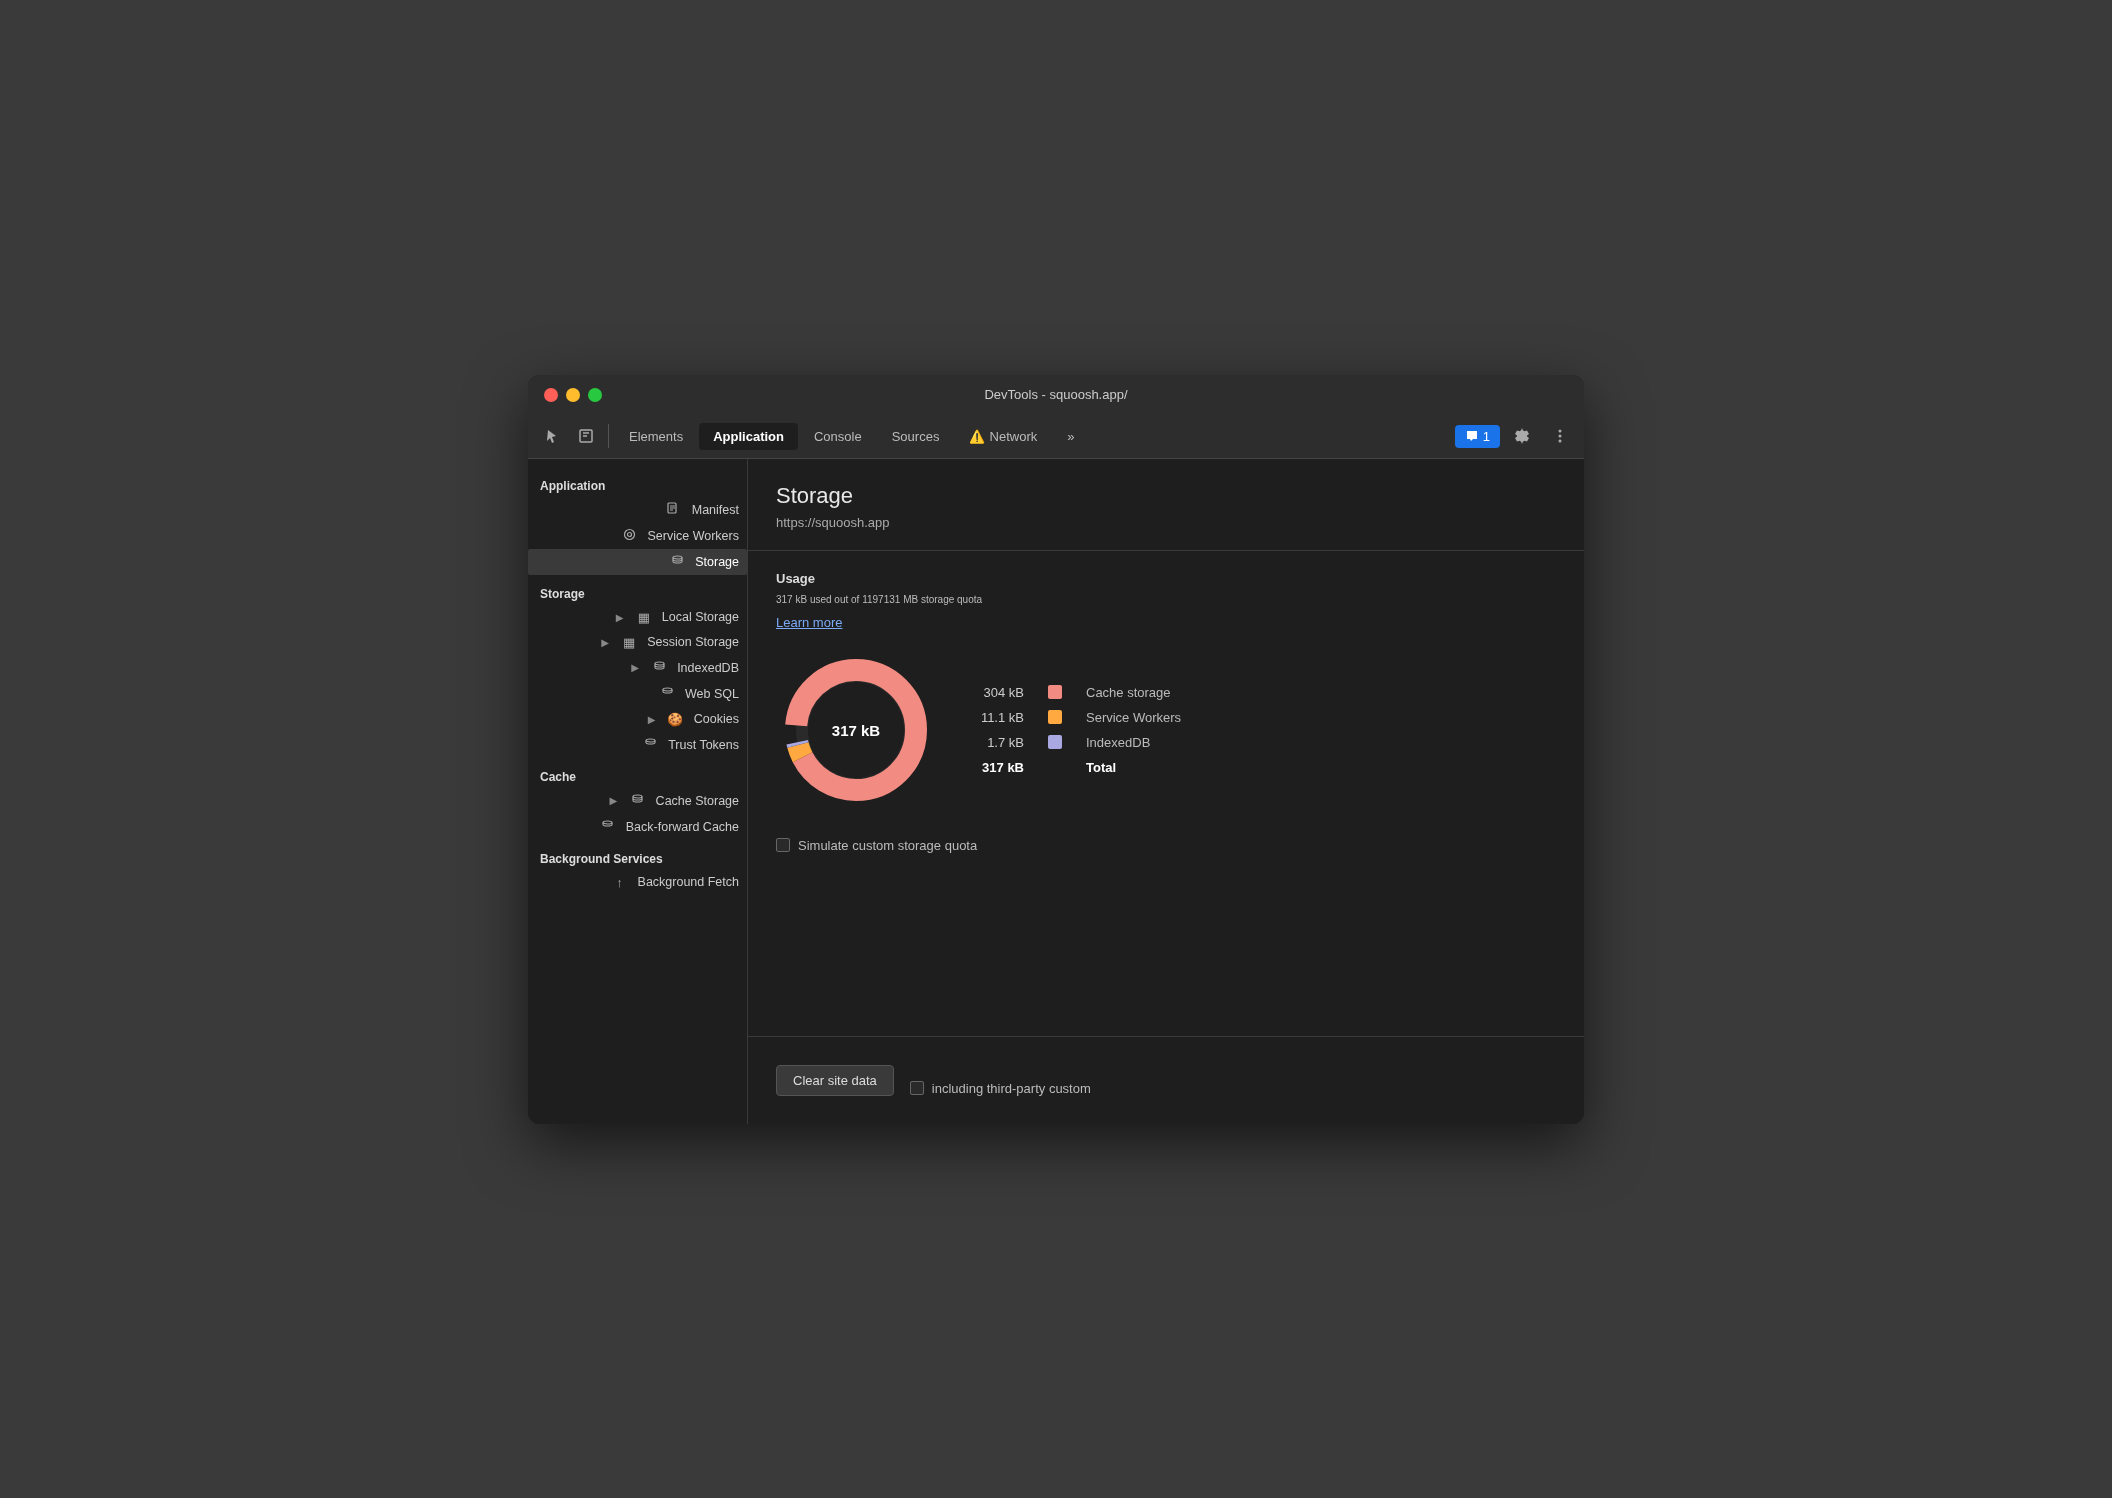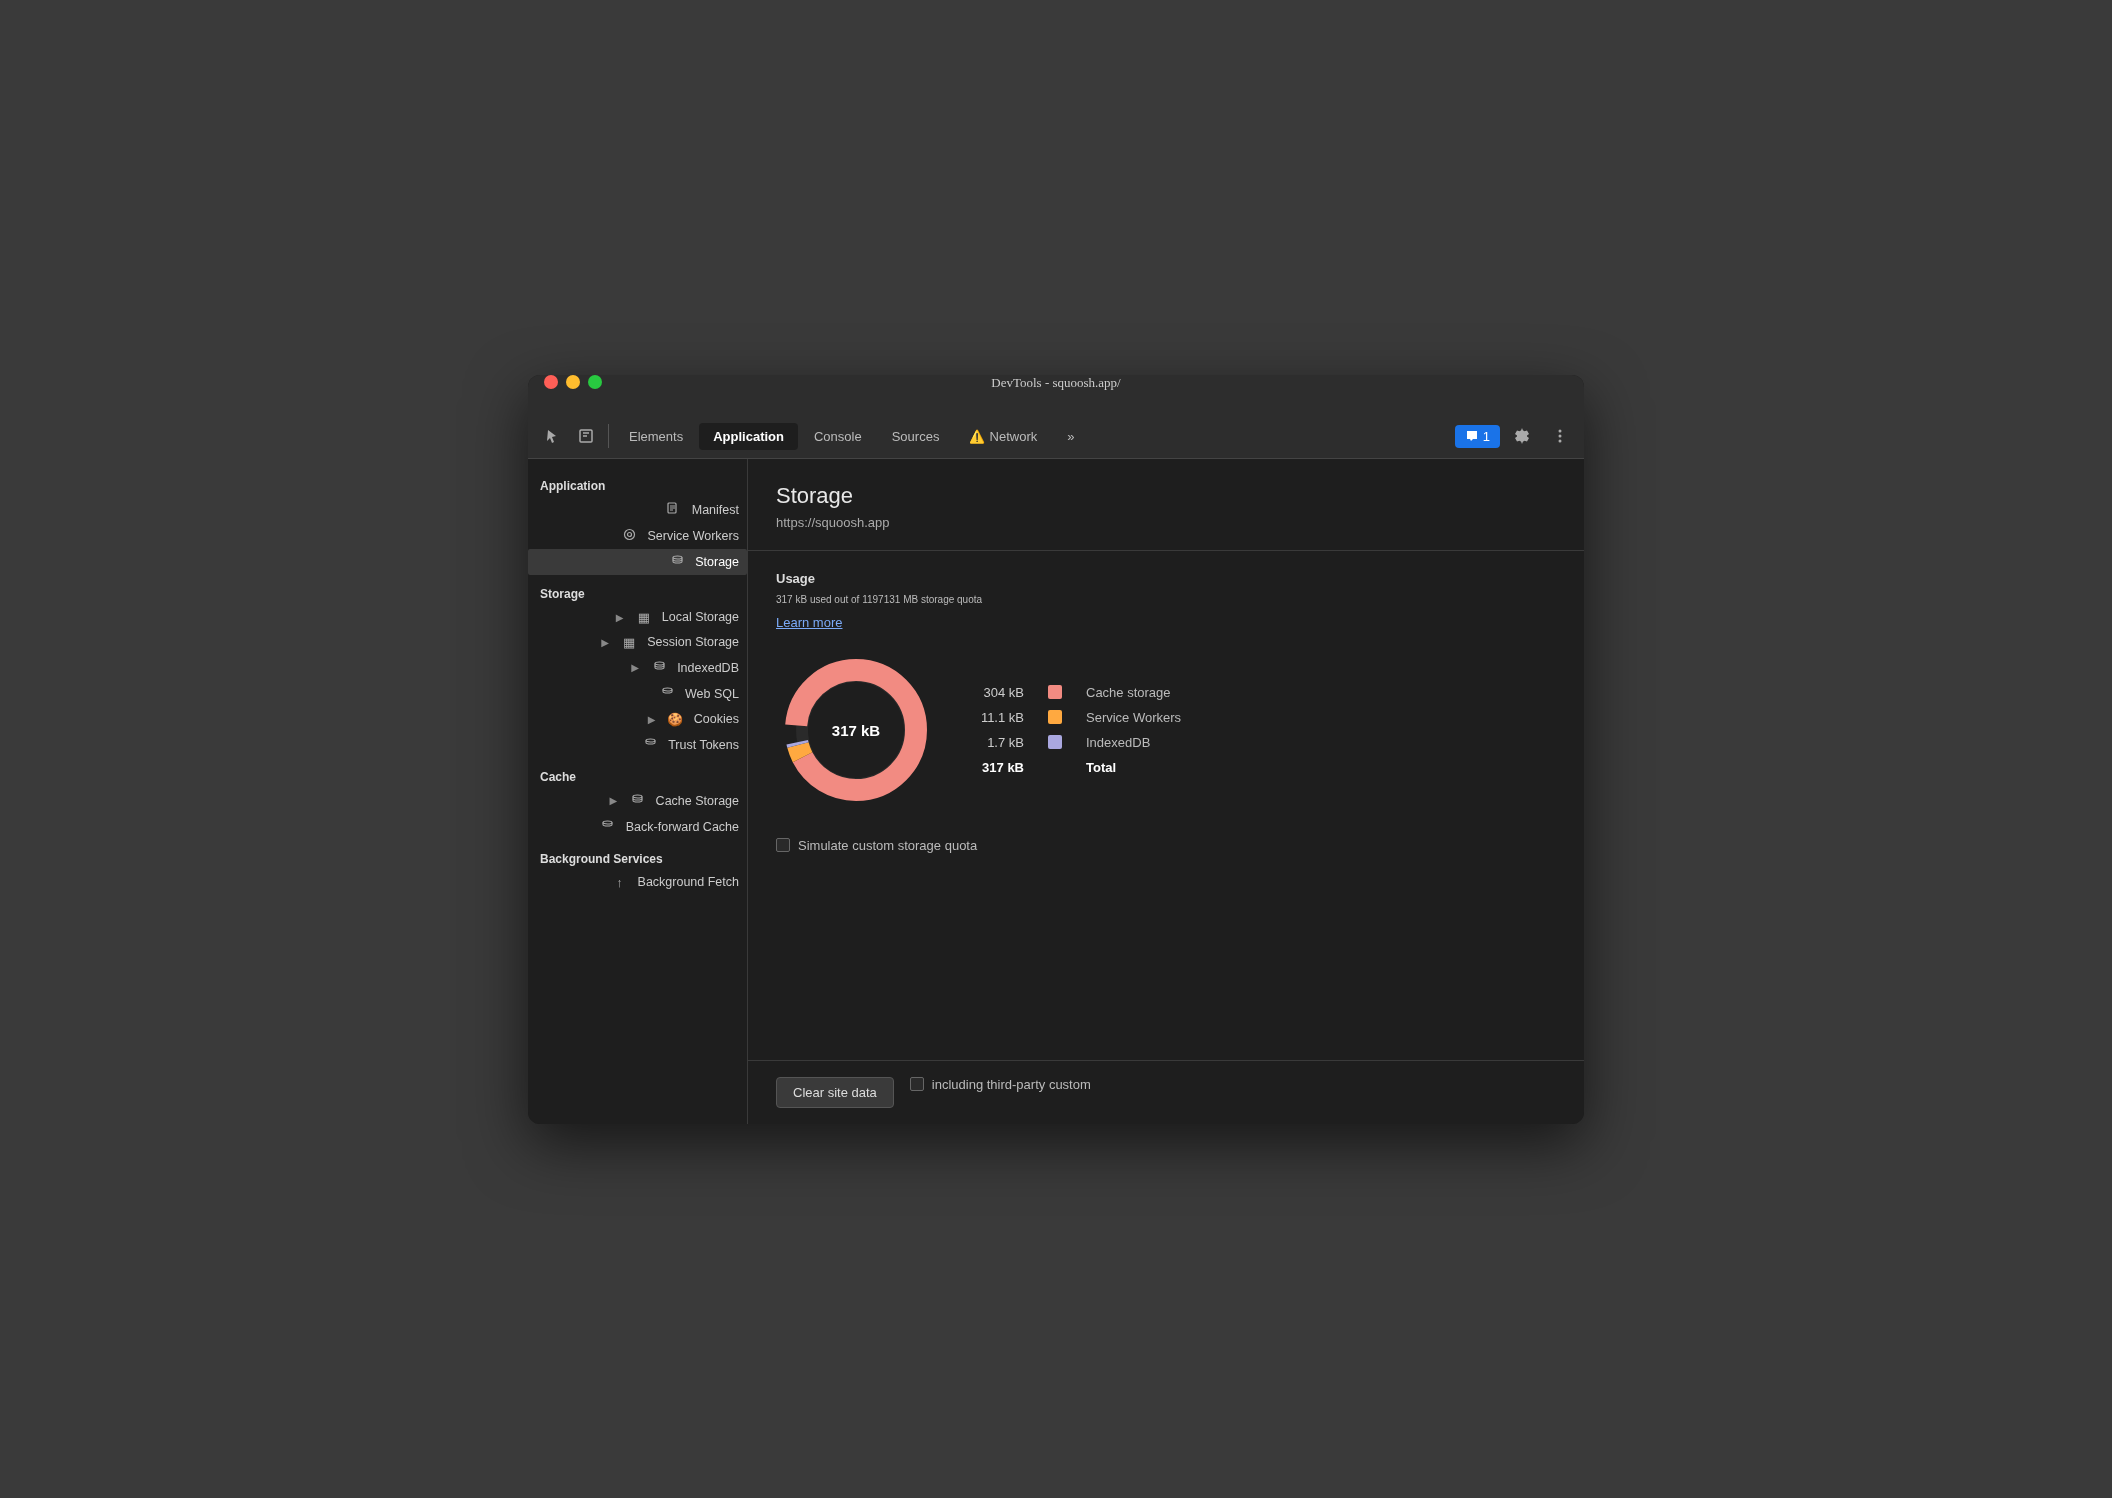--- a/index.html
+++ b/index.html
@@ -19,25 +19,24 @@
       overflow: hidden;
       box-shadow: 0 20px 60px rgba(0,0,0,0.6);
       display: flex;
       flex-direction: column;
     }
     
     .titlebar {
       background: #2d2d2d;
       height: 40px;
       display: flex;
-      align-items: flex-start;
+      align-items: center;
       padding: 0 16px;
       position: relative;
       flex-shrink: 0;
-      font-family: Liberation Serif, serif;
     }
     .traffic-lights {
       display: flex;
       gap: 8px;
     }
     .traffic-light {
       width: 14px;
       height: 14px;
       border-radius: 50%;
     }
@@ -269,24 +268,24 @@
     }
     .checkbox-box {
       width: 14px;
       height: 14px;
       border: 1px solid #666;
       background: #2a2a2a;
       border-radius: 2px;
     }
     
     .content-footer {
-      padding: 16px 28px;
+      padding: 28px 28px;
       border-top: 1px solid #3a3a3a;
       display: flex;
-      align-items: flex-start;
+      align-items: flex-end;
       gap: 16px;
     }
     .clear-btn {
       background: #3a3a3a;
       color: #ddd;
       border: 1px solid #555;
       border-radius: 4px;
       padding: 7px 16px;
       font-size: 13px;
       cursor: pointer;

